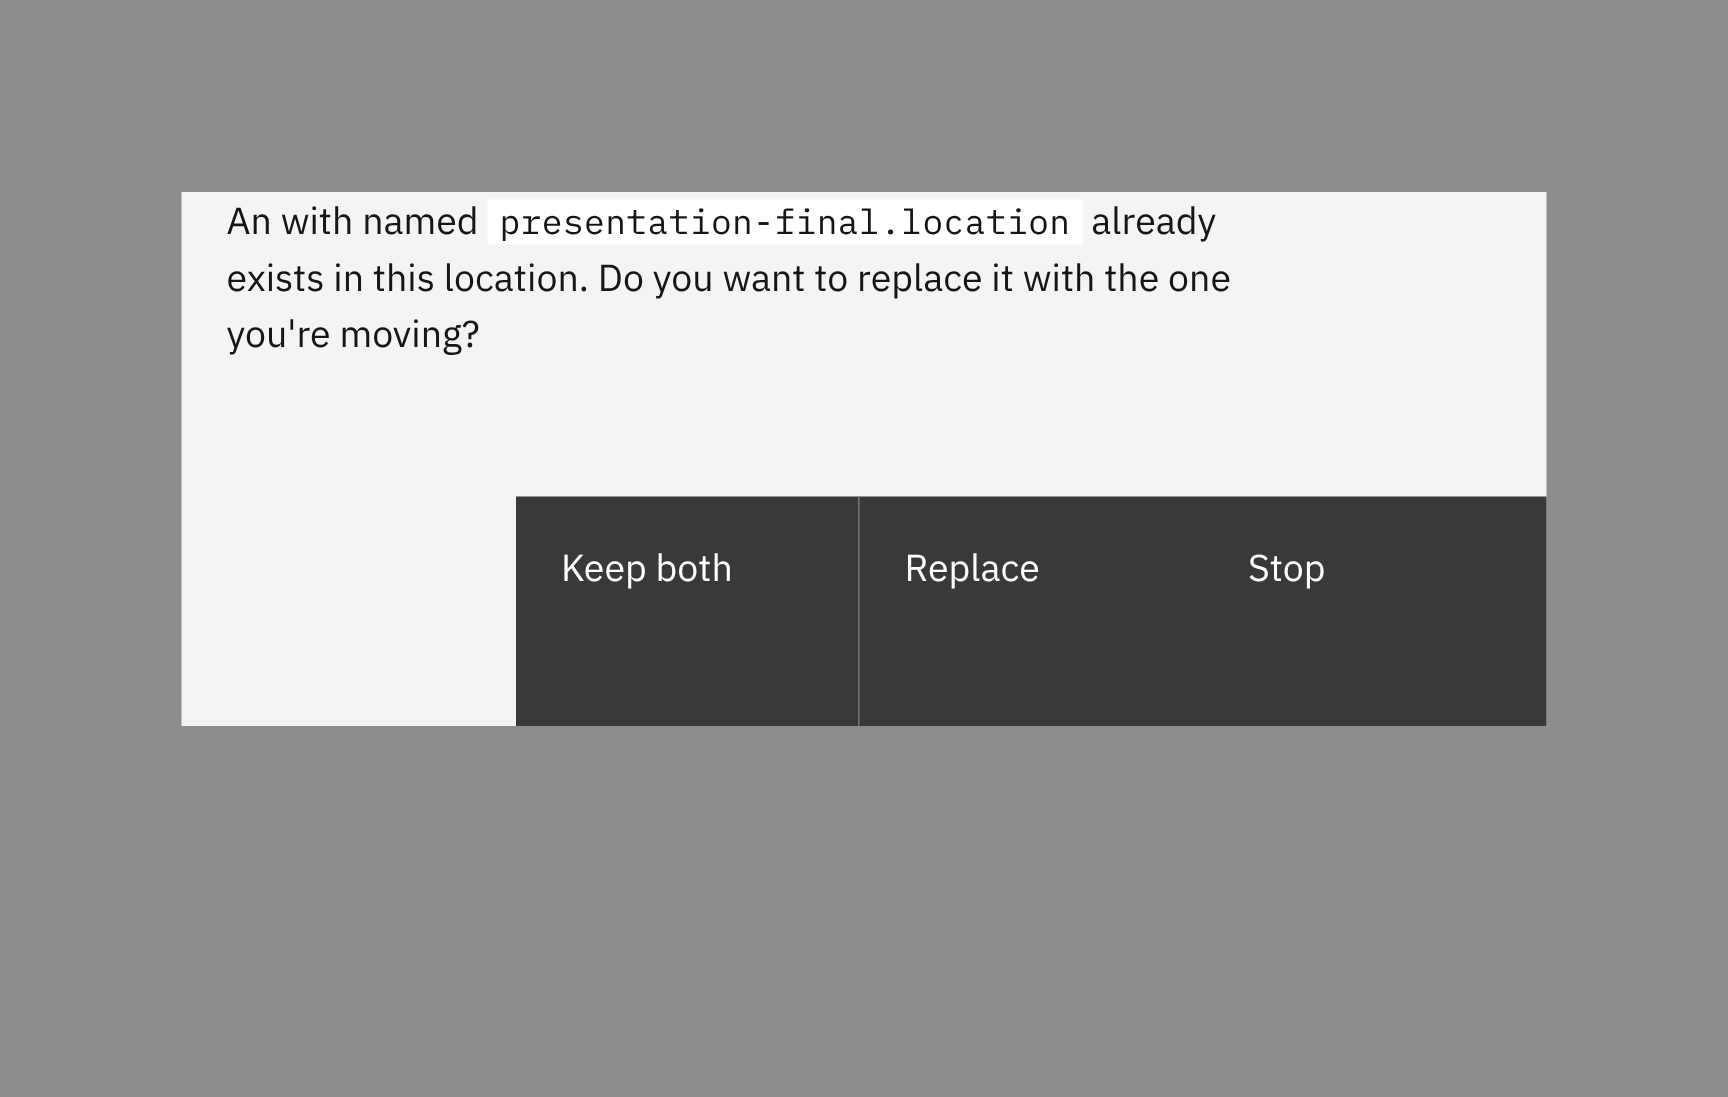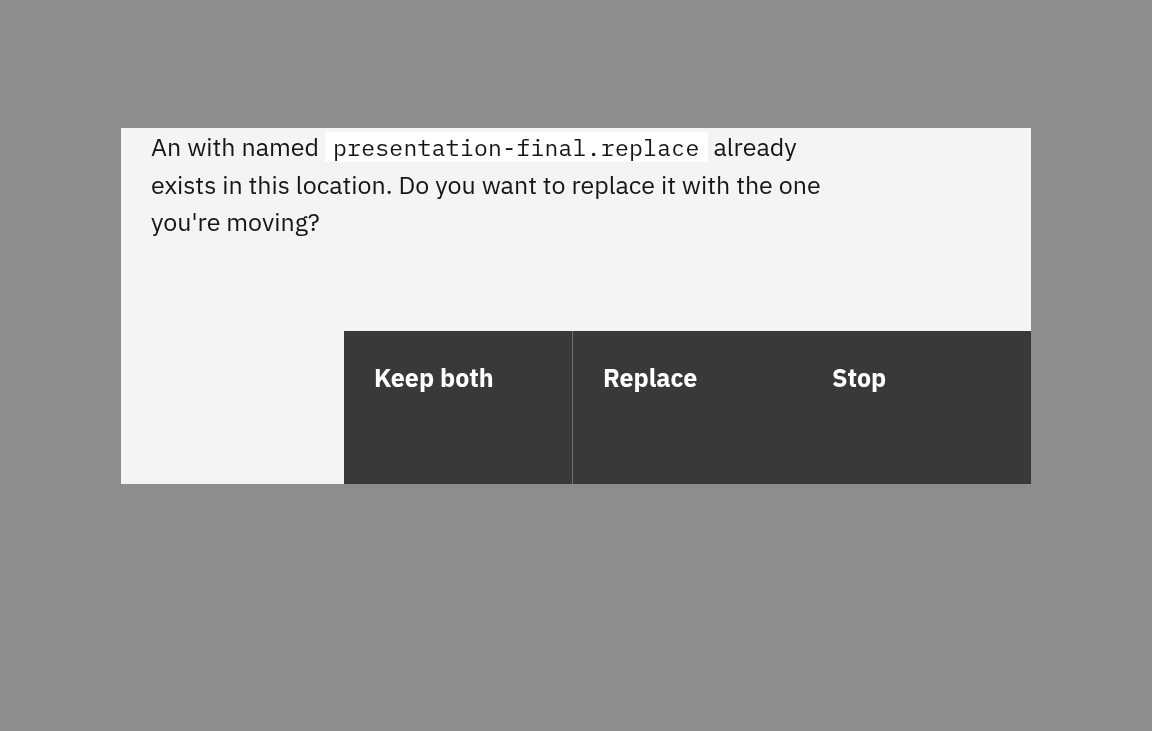--- a/index.html
+++ b/index.html
@@ -80,41 +80,41 @@
     .modal-button {
       width: 229px;
       height: 153px;
       border: none;
       cursor: pointer;
       font-size: 25px;
       font-family: inherit;
       text-align: left;
       padding: 30px 0 0 30px;
       color: #ffffff;
-      font-weight: 700;
+      font-weight: 400;
       display: flex;
       align-items: flex-start;
       justify-content: flex-start;
     }
     .btn-secondary {
       background-color: #393939;
       border-right: 1px solid #6f6f6f;
     }
     .btn-secondary:last-of-type {
       border-right: none;
     }
     .btn-danger {
       background-color: #393939;
     }
   </style>
 </head>
 <body>
 
 <div class="modal">
   <div class="modal-body">
-    <span>An with named </span><span class="filename">presentation-final.replace</span><span> already exists in this location. Do you want to replace it with the one you're moving?</span>
+    <span>An with named </span><span class="filename">presentation-final.location</span><span> already exists in this location. Do you want to replace it with the one you're moving?</span>
   </div>
   <div class="modal-footer">
     <button class="modal-button btn-secondary">Keep both</button>
     <button class="modal-button btn-danger">Replace</button>
     <button class="modal-button btn-secondary">Stop</button>
   </div>
 </div>
 
 </body></html>

